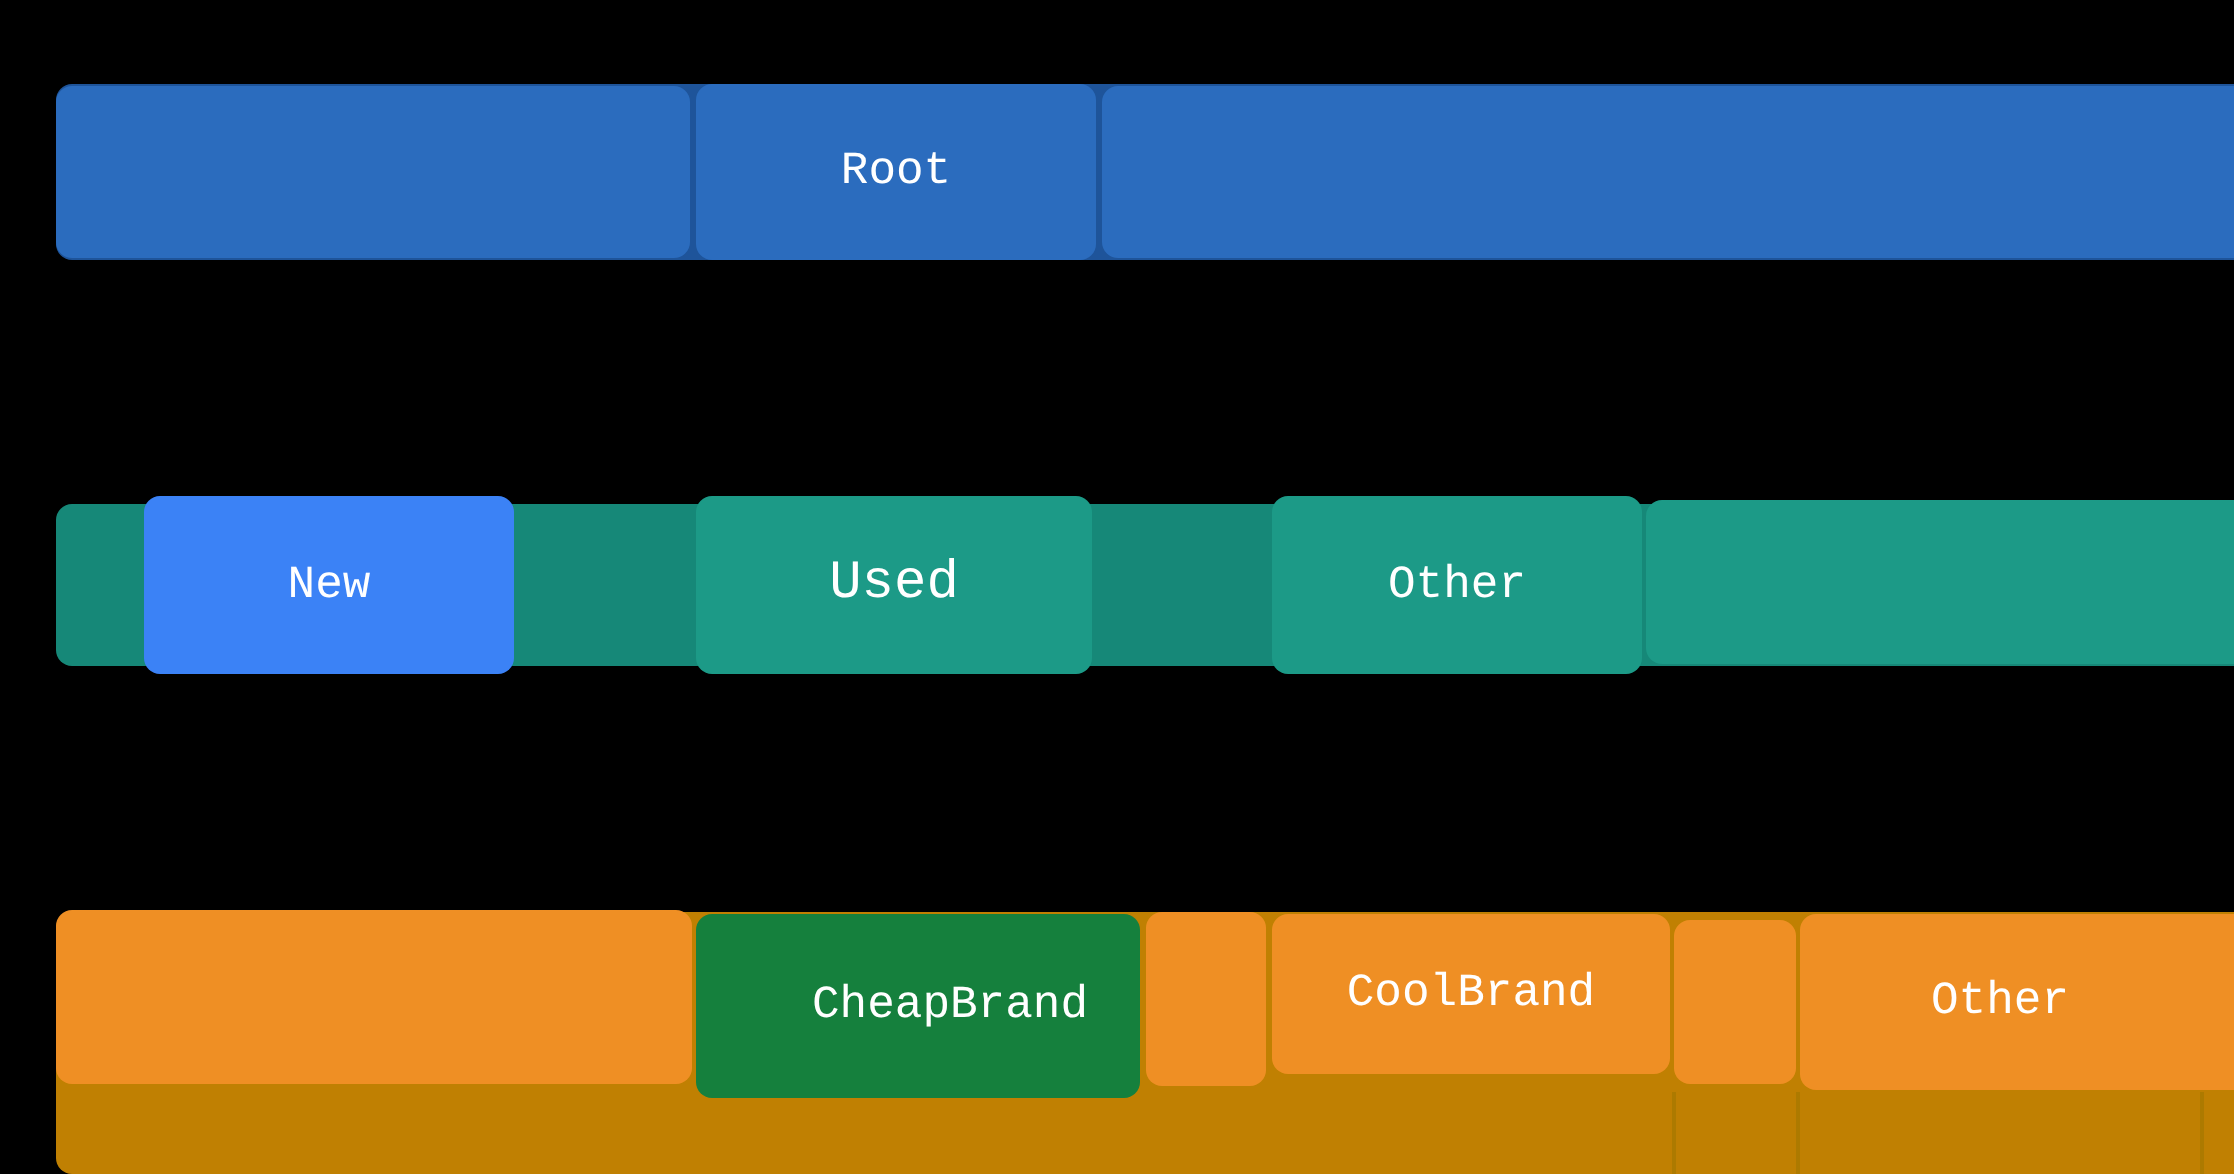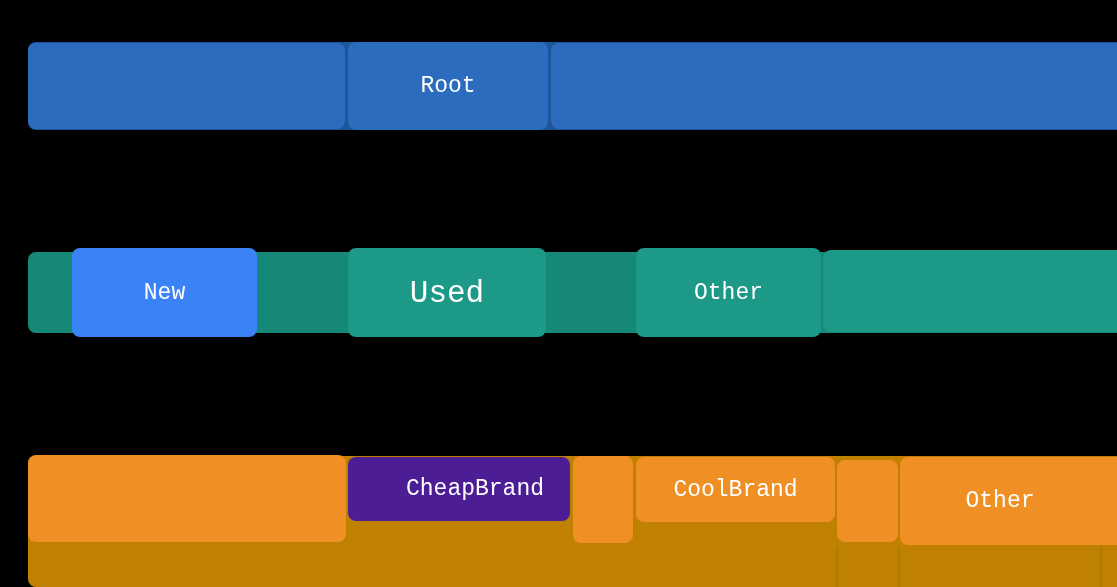--- a/index.html
+++ b/index.html
@@ -19,33 +19,33 @@
     <div class="node" style="left: 0px; top: 43px; width: 317px; height: 86px; background: rgb(43, 108, 190);"></div>
     <div class="node" style="left: 320px; top: 42px; width: 200px; height: 88px; background: rgb(43, 108, 190);">
       <span class="node-label" style="font-size: 23px; color: rgb(255, 255, 255); left: 100px;">Root</span>
     </div>
     <div class="node" style="left: 523px; top: 43px; width: 594px; height: 86px; background: rgb(43, 108, 190);"></div>
     <div class="base" style="left: 0px; top: 252px; width: 1117px; height: 81px; background: rgb(22, 136, 120);"></div>
     <div class="node" style="left: 44px; top: 248px; width: 185px; height: 89px; background: #3b82f6;">
       <span class="node-label" style="font-size: 23px; color: rgb(255, 255, 255); left: 92.5px;">New</span>
     </div>
     <div class="node" style="left: 320px; top: 248px; width: 198px; height: 89px; background: rgb(28, 154, 135);">
-      <span class="node-label" style="font-size: 31px; color: rgb(255, 255, 255); left: 99px;">Used</span>
+      <span class="node-label" style="font-size: 27px; color: rgb(255, 255, 255); left: 99px;">Used</span>
     </div>
     <div class="node" style="left: 608px; top: 248px; width: 185px; height: 89px; background: rgb(28, 154, 135);">
       <span class="node-label" style="font-size: 23px; color: rgb(255, 255, 255); left: 92.5px;">Other</span>
     </div>
     <div class="node" style="left: 795px; top: 250px; width: 322px; height: 82px; background: rgb(28, 154, 135);"></div>
     <div class="base" style="left: 0px; top: 456px; width: 1117px; height: 131px; background: rgb(192, 128, 2);"></div>
     <div class="node" style="left: 0px; top: 455px; width: 318px; height: 87px; background: rgb(239, 143, 36);"></div>
-    <div class="node" style="left: 320px; top: 457px; width: 222px; height: 64px; background: #4c1d95;">
+    <div class="node" style="left: 320px; top: 457px; width: 222px; height: 92px; background: #15803d;">
       <span class="node-label" style="font-size: 23px; color: rgb(255, 255, 255); left: 127px;">CheapBrand</span>
     </div>
     <div class="node" style="left: 545px; top: 456px; width: 60px; height: 87px; background: rgb(239, 143, 36);"></div>
-    <div class="node" style="left: 608px; top: 457px; width: 199px; height: 65px; background: rgb(239, 143, 36);">
+    <div class="node" style="left: 608px; top: 457px; width: 199px; height: 80px; background: rgb(239, 143, 36);">
       <span class="node-label" style="font-size: 23px; color: rgb(255, 255, 255); left: 99.5px;">CoolBrand</span>
     </div>
     <div class="node" style="left: 809px; top: 460px; width: 61px; height: 82px; background: rgb(239, 143, 36);"></div>
     <div class="node" style="left: 872px; top: 457px; width: 243px; height: 88px; background: rgb(239, 143, 36);">
       <span class="node-label" style="font-size: 23px; color: rgb(255, 255, 255); left: 100px;">Other</span>
     </div>
     <div class="seam" style="left: 808px; top: 546px; width: 2px; height: 41px; background: rgb(173, 122, 0);"></div>
     <div class="seam" style="left: 870px; top: 546px; width: 2px; height: 41px; background: rgb(173, 122, 0);"></div>
     <div class="seam" style="left: 1072px; top: 546px; width: 2px; height: 41px; background: rgb(173, 122, 0);"></div>
   </div>

